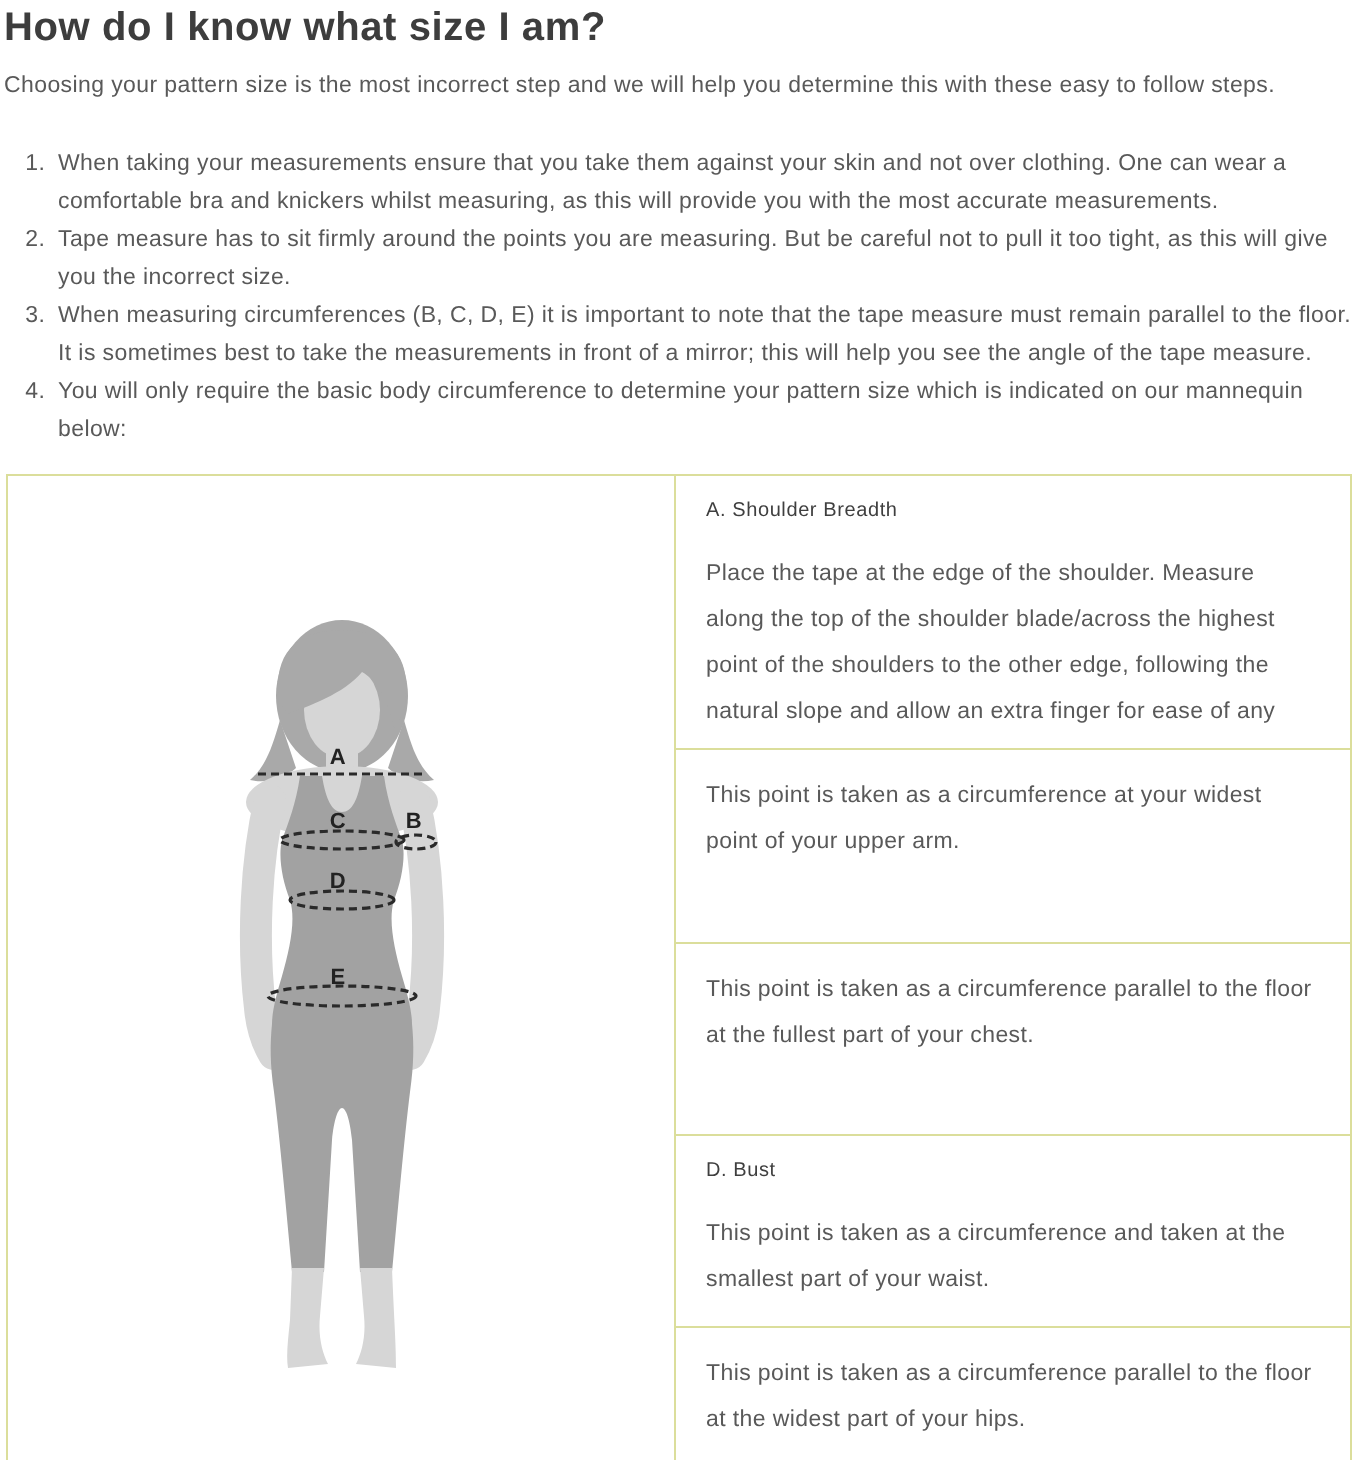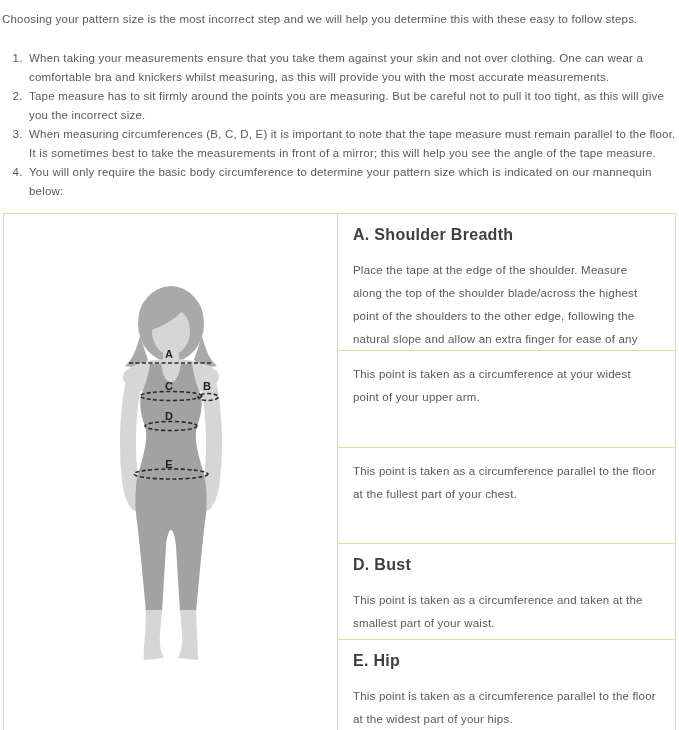--- a/index.html
+++ b/index.html
@@ -53,22 +53,22 @@
     padding: 12px 16px 0 15px;
     border-bottom: 1px solid #dbde9b;
     overflow: hidden;
   }
   .detail-row:last-child { border-bottom: none; flex: 1; }
   .row-a { height: 137px; }
   .row-b { height: 97px; }
   .row-c { height: 96px; }
   .row-d { height: 96px; }
   .detail-row h3 {
-    font-size: 16px;
-    font-weight: bold;
+    font-size: 10px;
+    font-weight: normal;
     color: #3f3f3f;
     letter-spacing: 0.3px;
     margin-bottom: 15px;
   }
   .detail-row p {
     font-size: 11.5px;
     line-height: 23px;
   }
 
   .measure-label {
@@ -76,20 +76,21 @@
     font-size: 11px;
     font-weight: bold;
     fill: #222222;
   }
 </style>
 </head>
 <body>
 
 <div class="page">
 
+  <h1 class="title">How do I know what size I am?</h1>
 
   <p class="intro">Choosing your pattern size is the most incorrect step and we will help you determine this with these easy to follow steps.</p>
 
   <ol class="steps">
     <li>When taking your measurements ensure that you take them against your skin and not over clothing. One can wear a comfortable bra and knickers whilst measuring, as this will provide you with the most accurate measurements.</li>
     <li>Tape measure has to sit firmly around the points you are measuring. But be careful not to pull it too tight, as this will give you the incorrect size.</li>
     <li>When measuring circumferences (B, C, D, E) it is important to note that the tape measure must remain parallel to the floor. It is sometimes best to take the measurements in front of a mirror; this will help you see the angle of the tape measure.</li>
     <li>You will only require the basic body circumference to determine your pattern size which is indicated on our mannequin below:</li>
   </ol>
 
@@ -166,19 +167,18 @@
       <section class="detail-row row-c">
         <p>This point is taken as a circumference parallel to the floor at the fullest part of your chest.</p>
       </section>
 
       <section class="detail-row row-d">
         <h3>D. Bust</h3>
         <p>This point is taken as a circumference and taken at the smallest part of your waist.</p>
       </section>
 
       <section class="detail-row row-e">
-        <h3>E. Hip</h3>
         <p>This point is taken as a circumference parallel to the floor at the widest part of your hips.</p>
       </section>
 
     </div>
   </div>
 </div>
 
 </body></html>

